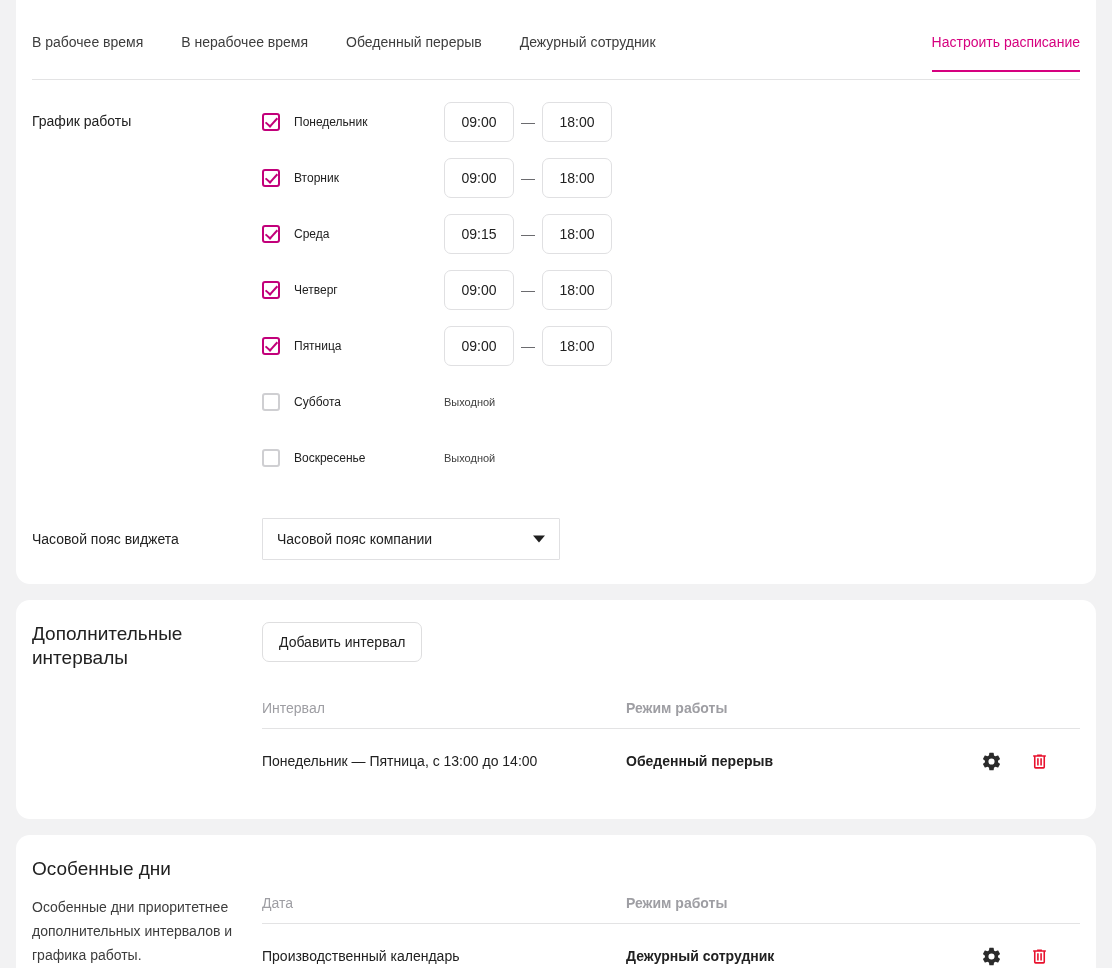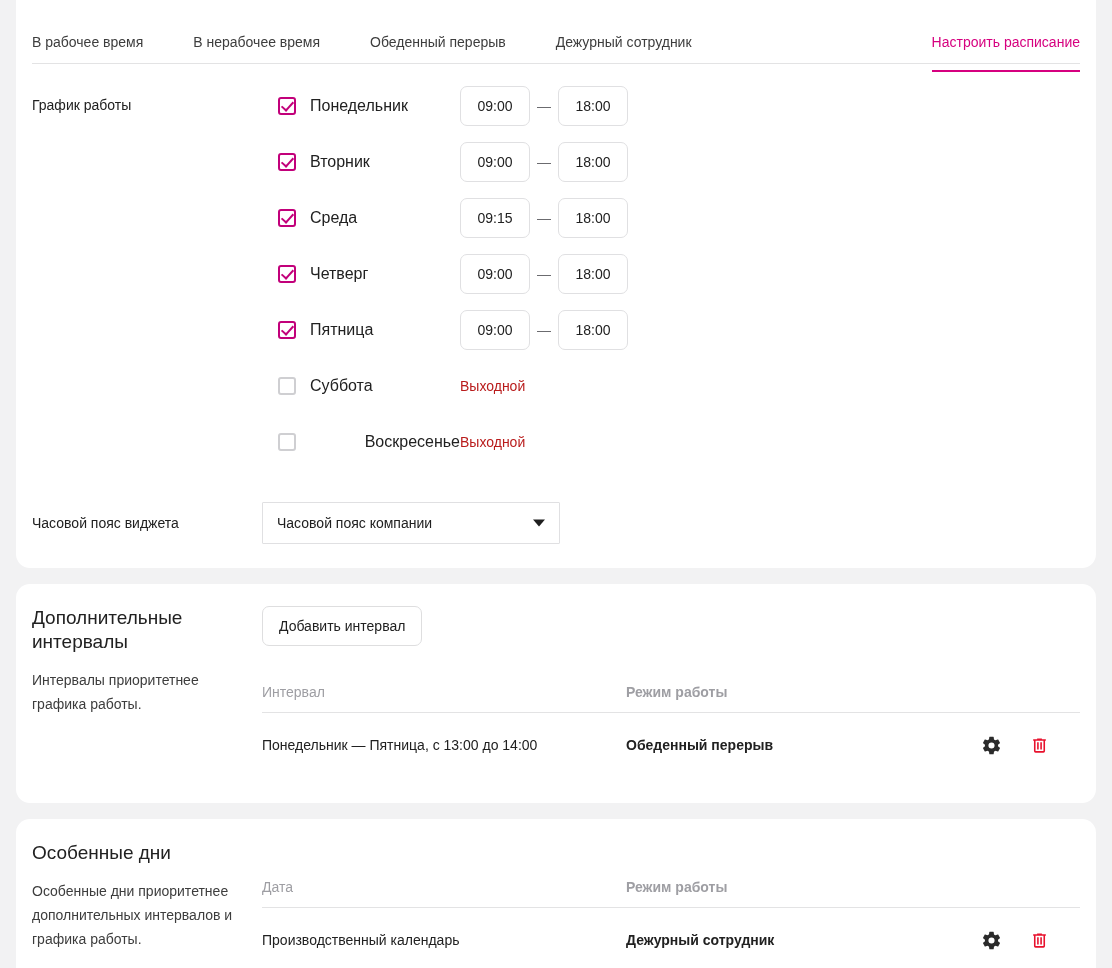--- a/index.html
+++ b/index.html
@@ -35,25 +35,24 @@
 
   
   .card-schedule {
     border-radius: 0 0 14px 14px;
     padding: 0 0 24px 0;
     margin-top: 0;
   }
   .tabs {
     display: flex;
     align-items: flex-start;
-    height: 64px;
+    height: 80px;
     padding: 0 16px 0 16px;
     box-sizing: border-box;
     position: relative;
-    gap: 12px;
   }
   .tabs::after {
     content: "";
     position: absolute;
     left: 16px;
     right: 16px;
     bottom: 0;
     height: 1px;
     background: #e3e3e4;
   }
@@ -80,40 +79,39 @@
     bottom: 0;
     height: 2px;
     background: #d6007f;
   }
   .tab-spacer { flex: 1 1 auto; }
 
   
   .sched-body {
     padding: 22px 16px 0 16px;
     display: flex;
-    gap: 16px;
   }
   .sched-label-col {
     width: 230px;
     flex: 0 0 230px;
     font-size: 14px;
     line-height: 20px;
     color: #212121;
     padding-top: 9px;
   }
   .sched-rows {
     flex: 1 1 auto;
   }
   .day-row {
     display: flex;
     align-items: center;
     height: 40px;
     margin-bottom: 16px;
   }
-  .day-row:last-child { margin-bottom: 0; text-align: right; }
+  .day-row:last-child { margin-bottom: 0; }
 
   .cb {
     width: 18px;
     height: 18px;
     box-sizing: border-box;
     border: 2px solid #cfcfd2;
     border-radius: 3px;
     background: #fff;
     flex: 0 0 18px;
     margin-right: 14px;
@@ -130,21 +128,21 @@
     top: 0px;
     width: 5px;
     height: 10px;
     border: solid #c2007a;
     border-width: 0 2px 2px 0;
     transform: rotate(42deg);
   }
   .day-name {
     width: 150px;
     flex: 0 0 150px;
-    font-size: 16px;
+    font-size: 12px;
     line-height: 20px;
     color: #212121;
   }
   .time-field {
     width: 70px;
     height: 40px;
     box-sizing: border-box;
     border: 1px solid #e0e0e2;
     border-radius: 7px;
     background: #fff;
@@ -156,22 +154,22 @@
     padding: 12px;
   }
   .time-dash {
     width: 28px;
     text-align: center;
     color: #6b6b6f;
     font-size: 14px;
     flex: 0 0 28px;
   }
   .dayoff {
-    font-size: 14px;
-    color: #b91c1c;
+    font-size: 11px;
+    color: #404040;
     line-height: 20px;
   }
 
   
   .tz-row {
     display: flex;
     align-items: center;
     padding: 40px 16px 0 16px;
   }
   .tz-label {
@@ -381,21 +379,20 @@
         <span>Часовой пояс компании</span>
         <span class="caret"></span>
       </div>
     </div>
 
   </div>
 
   <div class="card section-card card-intervals">
     <div class="sec-left">
       <h2 class="sec-title">Дополнительные интервалы</h2>
-      <p class="sec-desc">Интервалы приоритетнее графика работы.</p>
     </div>
     <div class="sec-right">
       <button class="btn">Добавить интервал</button>
 
       <div class="tbl">
         <div class="tbl-head">
           <div class="col-1 th">Интервал</div>
           <div class="col-2 th">Режим работы</div>
           <div class="col-act"></div>
         </div>

